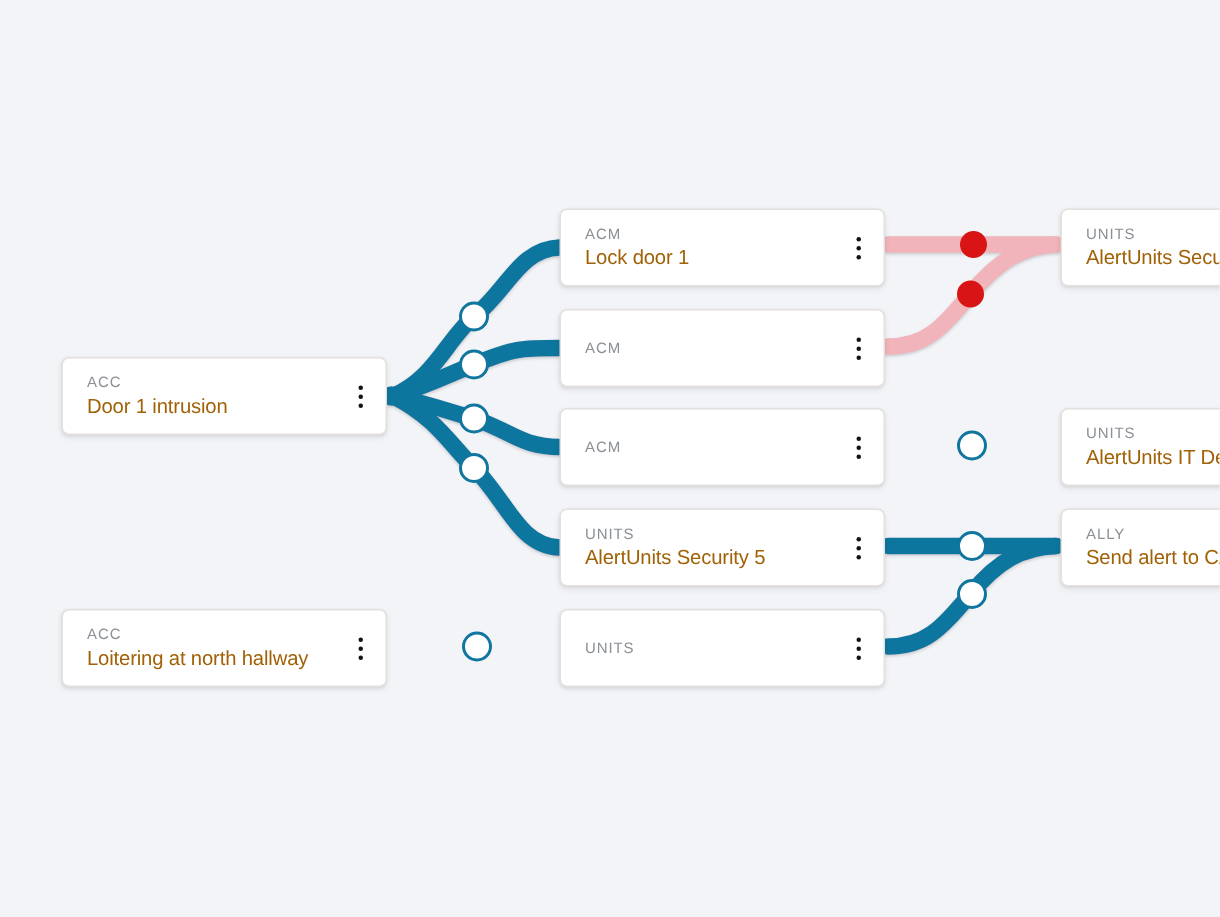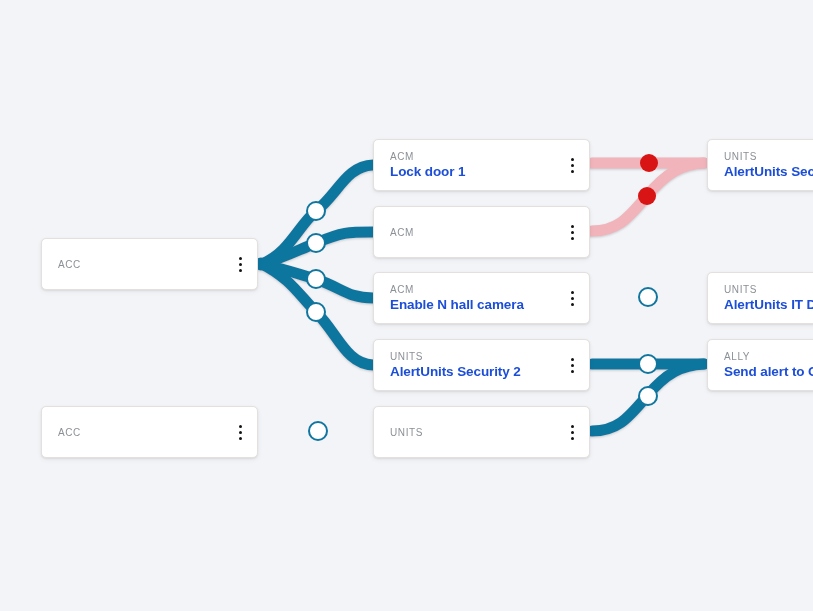--- a/index.html
+++ b/index.html
@@ -47,22 +47,22 @@
   .node-kicker {
     font-size: 10px;
     letter-spacing: 0.6px;
     color: #8b9096;
     line-height: 13px;
     white-space: nowrap;
     font-weight: 400;
   }
   .node-title {
     font-size: 13.5px;
-    color: #1d4ed8;
-    font-weight: bold;
+    color: #a16207;
+    font-weight: normal;
     line-height: 17px;
     white-space: nowrap;
     letter-spacing: -0.1px;
   }
   .kebab {
     flex: 0 0 auto;
     width: 18px;
     height: 30px;
     display: flex;
     flex-direction: column;
@@ -136,31 +136,33 @@
 
     <g>
       <circle cx="649" cy="163" r="9" fill="#d81414"></circle>
       <circle cx="647" cy="196" r="9" fill="#d81414"></circle>
     </g>
   </svg>
 
   <div class="node" style="left:41px; top:238px; width:217px; height:52px;">
     <div class="node-body">
       <div class="node-kicker">ACC</div>
+      <div class="node-title">Door 1 intrusion</div>
     </div>
     <div class="kebab">
         <i></i>
         <i></i>
         <i></i>
       </div>
   </div>
 
   <div class="node" style="left:41px; top:406px; width:217px; height:52px;">
     <div class="node-body">
       <div class="node-kicker">ACC</div>
+      <div class="node-title">Loitering at north hallway</div>
     </div>
     <div class="kebab">
         <i></i>
         <i></i>
         <i></i>
       </div>
   </div>
 
   <div class="node" style="left:373px; top:139px; width:217px; height:52px;">
     <div class="node-body">
@@ -181,33 +183,32 @@
     <div class="kebab">
         <i></i>
         <i></i>
         <i></i>
       </div>
   </div>
 
   <div class="node" style="left:373px; top:272px; width:217px; height:52px;">
     <div class="node-body">
       <div class="node-kicker">ACM</div>
-      <div class="node-title">Enable N hall camera</div>
     </div>
     <div class="kebab">
         <i></i>
         <i></i>
         <i></i>
       </div>
   </div>
 
   <div class="node" style="left:373px; top:339px; width:217px; height:52px;">
     <div class="node-body">
       <div class="node-kicker">UNITS</div>
-      <div class="node-title">AlertUnits Security 2</div>
+      <div class="node-title">AlertUnits Security 5</div>
     </div>
     <div class="kebab">
         <i></i>
         <i></i>
         <i></i>
       </div>
   </div>
 
   <div class="node" style="left:373px; top:406px; width:217px; height:52px;">
     <div class="node-body">

